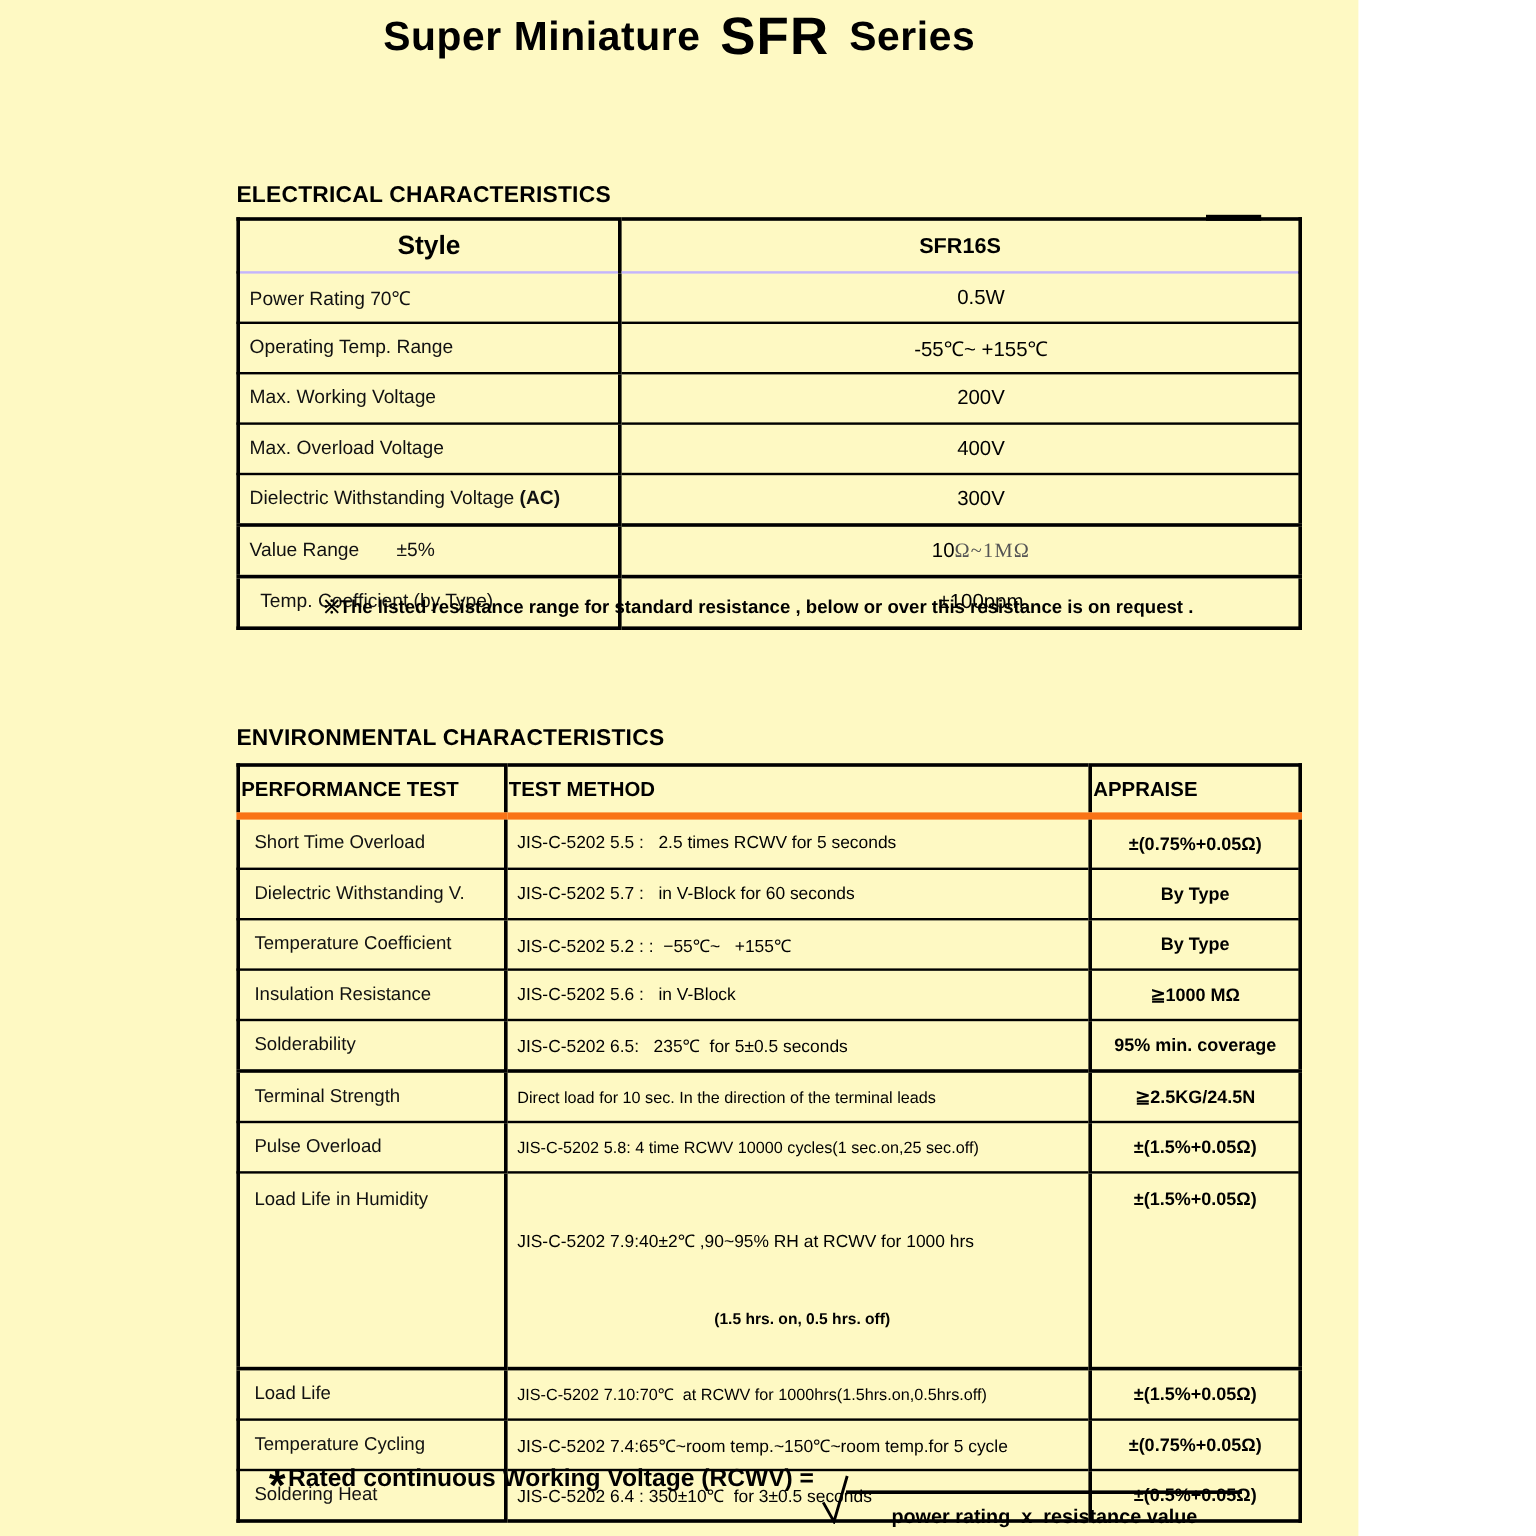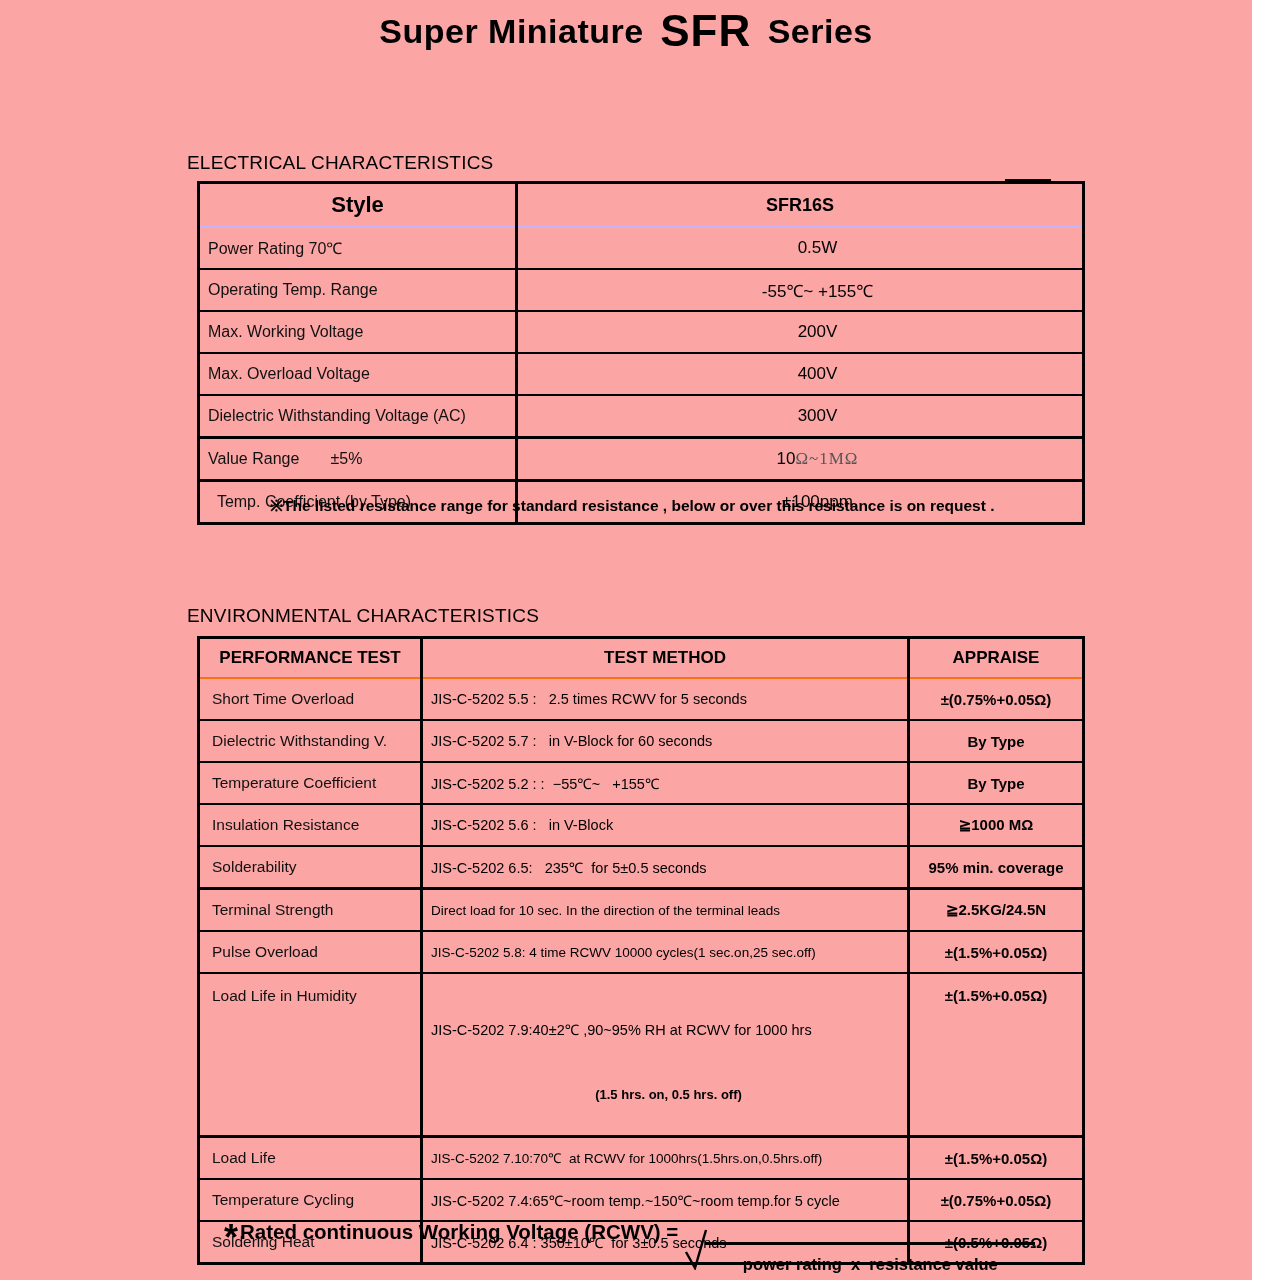--- a/index.html
+++ b/index.html
@@ -1,49 +1,49 @@
 <!DOCTYPE html>
 <html><head>
 <meta charset="utf-8">
 <style>
   html,body{margin:0;padding:0;background:#fff;}
   .page{
-    position:relative;width:1252px;height:1280px;background:#fca5a5;color:#000;
+    position:relative;width:1132px;height:1280px;background:#fef9c3;color:#000;
     font-family:"Liberation Sans", sans-serif;overflow:hidden;
   }
   
   .title{position:absolute;top:6px;left:0;width:100%;text-align:center;white-space:nowrap;}
   .t-reg{font-size:34px;font-weight:bold;letter-spacing:.5px;}
   .t-big{font-size:44px;font-weight:bold;letter-spacing:1px;margin:0 12px;vertical-align:-3px;}
   
-  .sec-heading{position:absolute;left:187px;font-size:19px;font-weight:normal;letter-spacing:.2px;}
+  .sec-heading{position:absolute;left:197px;font-size:19px;font-weight:bold;letter-spacing:.2px;}
   .h1pos{top:152px;}
   .h2pos{top:605px;}
   
   table{border-collapse:collapse;table-layout:fixed;}
   .etable{position:absolute;left:197px;top:181px;width:885px;border:3px solid #000;}
   .etable td{border:2px solid #000;overflow:hidden;}
   .etable td:first-child{border-right:3px solid #000;}
   .etable .ehead td{height:40px;text-align:center;font-weight:bold;border-bottom:2px solid #c4b5fd;}
   .etable .ehead td:first-child{font-size:22px;}
   .etable .ehead td:last-child{font-size:18px;}
   .etable tr.r td{height:38px;}
   .ec1{width:318px;}.ec2{width:567px;}
   .lbl{font-size:16px;padding-left:8px;white-space:pre-wrap;color:#111;}
   .val{text-align:center;font-size:17px;padding-left:36px;}
-  .b{font-weight:normal;}
+  .b{font-weight:bold;}
   .serif{font-family:"Liberation Serif", serif;color:#555;letter-spacing:1px;}
   tr.thick-top td{border-top:3px solid #000;}
   
   .note{position:absolute;left:270px;top:494px;font-size:15.5px;font-weight:bold;white-space:pre-wrap;}
   
   .vtable{position:absolute;left:197px;top:636px;width:885px;border:3px solid #000;}
   .vtable td{border:2px solid #000;overflow:hidden;}
   .vtable td:nth-child(1),.vtable td:nth-child(2){border-right:3px solid #000;}
-  .vtable .vhead td{height:36px;text-align:center;font-weight:bold;font-size:17px;border-bottom:2px solid #f97316;}
+  .vtable .vhead td{height:36px;text-align:left;font-weight:bold;font-size:17px;border-bottom:6px solid #f97316;}
   .vtable tr.r td{height:38px;}
   .vtable tr.tall td{height:76px;vertical-align:top;}
   .vc1{width:223px;}.vc2{width:487px;}.vc3{width:175px;}
   .test{font-size:15.5px;padding-left:12px;color:#111;}
   .method{font-size:14.5px;padding-left:8px;white-space:pre-wrap;}
   .method.sm{font-size:13.5px;}
   .appraise{text-align:center;font-weight:bold;font-size:15px;}
   .m1{margin-top:12px;}
   .m2{text-align:center;font-weight:bold;font-size:13px;margin-top:16px;}
   

